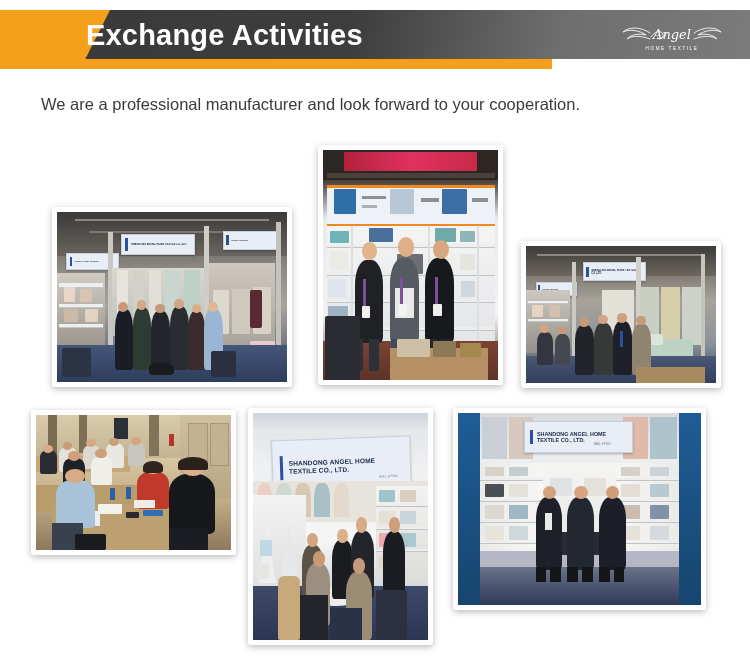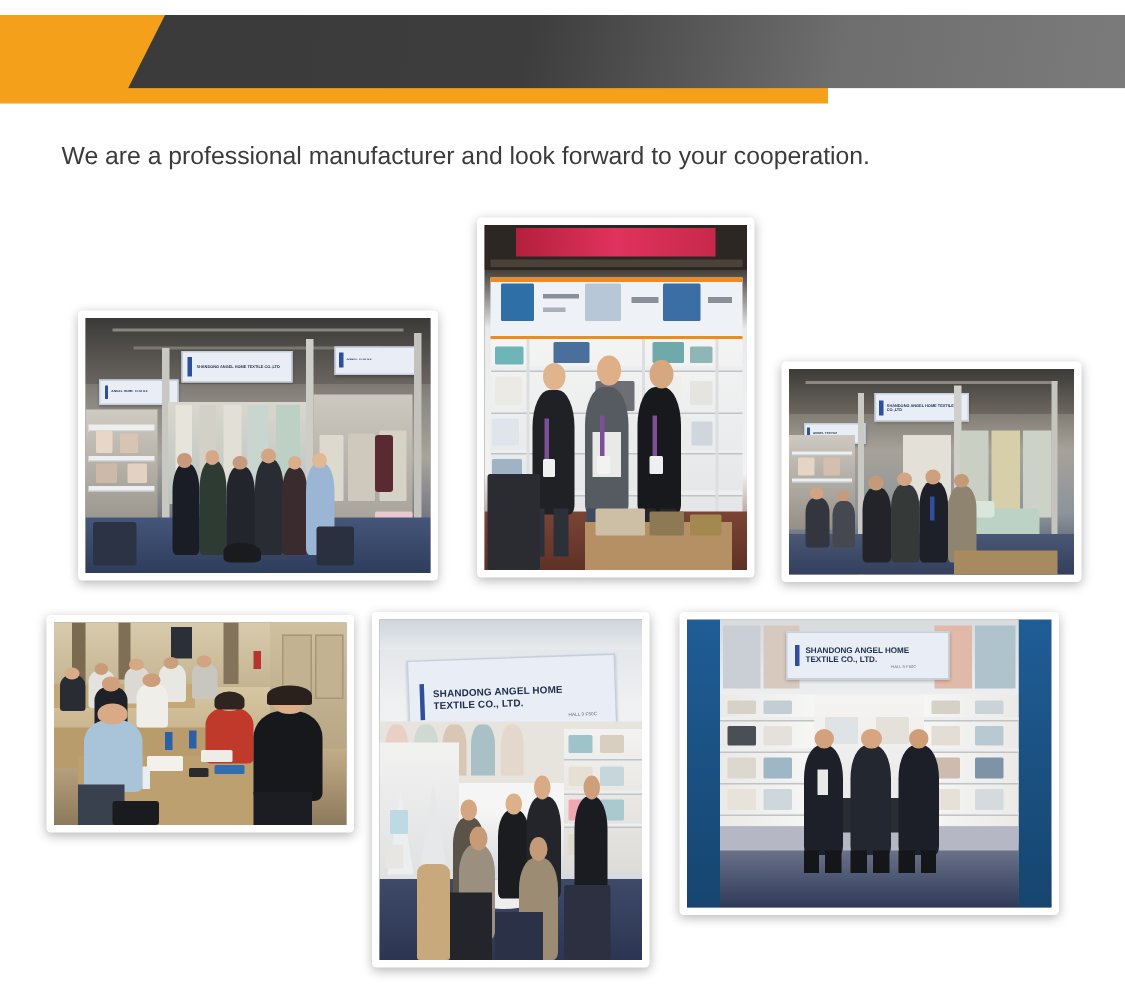--- a/index.html
+++ b/index.html
@@ -97,21 +97,33 @@
   #photo-5{left:248px; top:408px; width:185px; height:237px;}
   #photo-6{left:453px; top:408px; width:253px; height:202px;}
 </style>
 </head>
 <body>
 
 <div class="header">
   <div class="hdr-orange-bar"></div>
   <div class="hdr-dark"></div>
   <div class="hdr-orange-wedge"></div>
-
+  <div class="hdr-title">Exchange Activities</div>
+
+  <div class="logo">
+    <svg width="104" height="30" viewBox="0 0 104 30">
+      <g fill="none" stroke="#ffffff" stroke-width="0.85" stroke-linecap="round">
+        <path d="M30 13 C20 6, 8 7, 3 12 C9 9, 19 10, 26 15 C18 13, 10 15, 7 19 C13 15, 22 16, 30 19"></path>
+        <path d="M74 13 C84 6, 96 7, 101 12 C95 9, 85 10, 78 15 C86 13, 94 15, 97 19 C91 15, 82 16, 74 19"></path>
+        <path d="M31 17 C35 11, 41 10, 43 14 C44 17, 40 20, 37 18 C40 20, 44 18, 46 14"></path>
+      </g>
+      <text x="52" y="19" text-anchor="middle" font-family="DejaVu Serif, serif" font-style="italic" font-size="13" fill="#ffffff">Angel</text>
+    </svg>
+    <div class="logo-sub">HOME TEXTILE</div>
+  </div>
 </div>
 
 <div class="subtitle">We are a professional manufacturer and look forward to your cooperation.</div>
 
 <div class="photo" id="photo-1">
   <div class="inner">
     <div class="sky" style="background:linear-gradient(180deg,#4b4a48 0%,#6b6560 16%,#8e8a84 34%,#a8a49c 55%,#7d7e86 75%,#3c4a63 100%);"></div>
 
     <div style="left:0;top:0;width:100%;height:26%;background:linear-gradient(180deg,#3b3a38,#6a6560);"></div>
     <div style="left:8%;top:4%;width:84%;height:2px;background:#8a857e;"></div>

